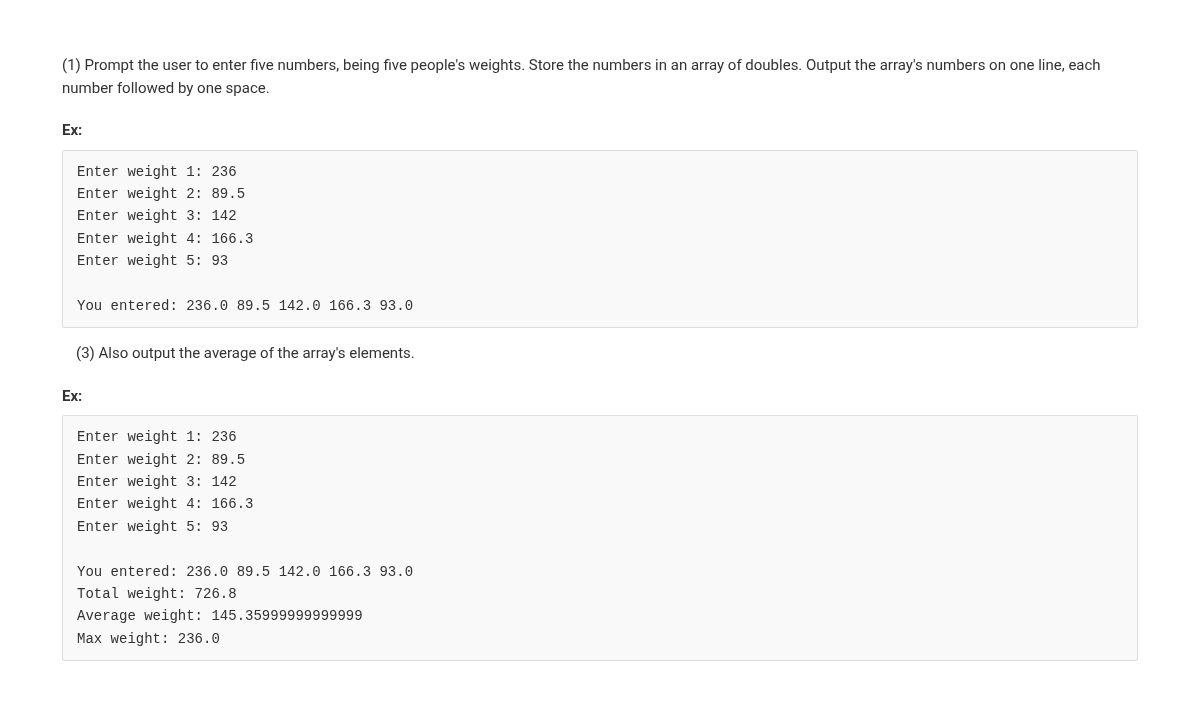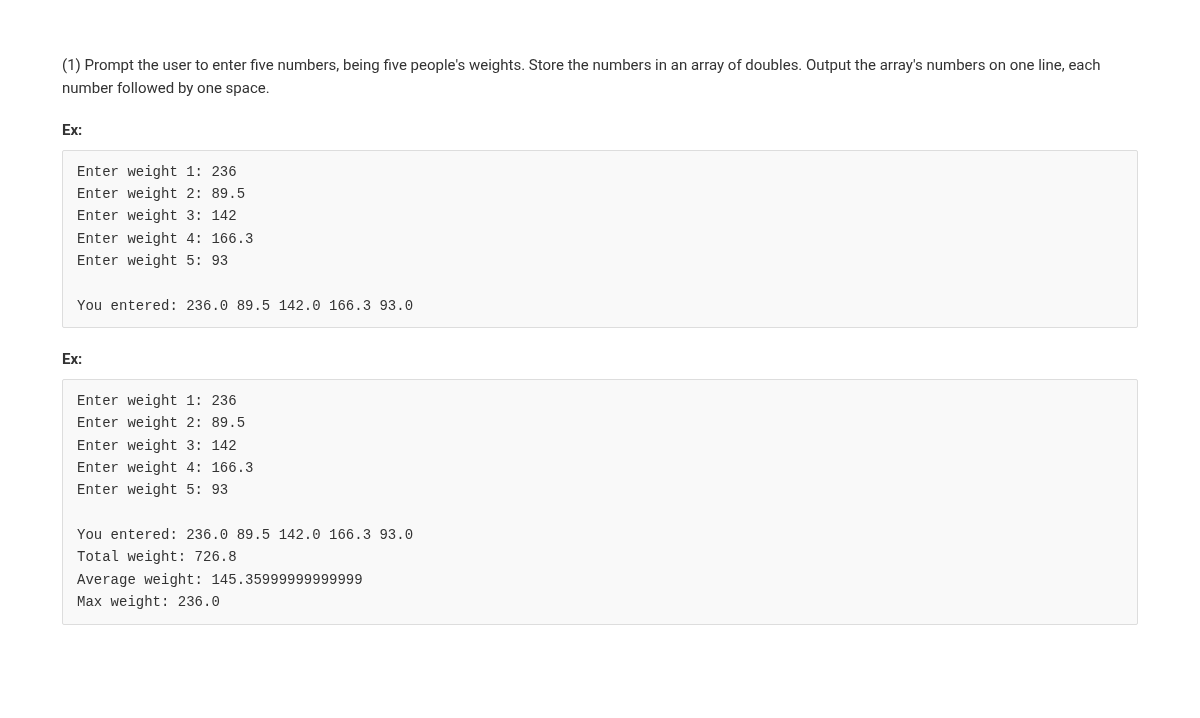--- a/index.html
+++ b/index.html
@@ -48,20 +48,21 @@
 
 <div class="code-block">Enter weight 1: 236
 Enter weight 2: 89.5
 Enter weight 3: 142
 Enter weight 4: 166.3
 Enter weight 5: 93
 
 You entered: 236.0 89.5 142.0 166.3 93.0</div>
 
 <div class="step-list">
+  <div class="paragraph">(3) Also output the average of the array's elements.</div>
 </div>
 
 <div class="label">Ex:</div>
 
 <div class="code-block">Enter weight 1: 236
 Enter weight 2: 89.5
 Enter weight 3: 142
 Enter weight 4: 166.3
 Enter weight 5: 93
 

